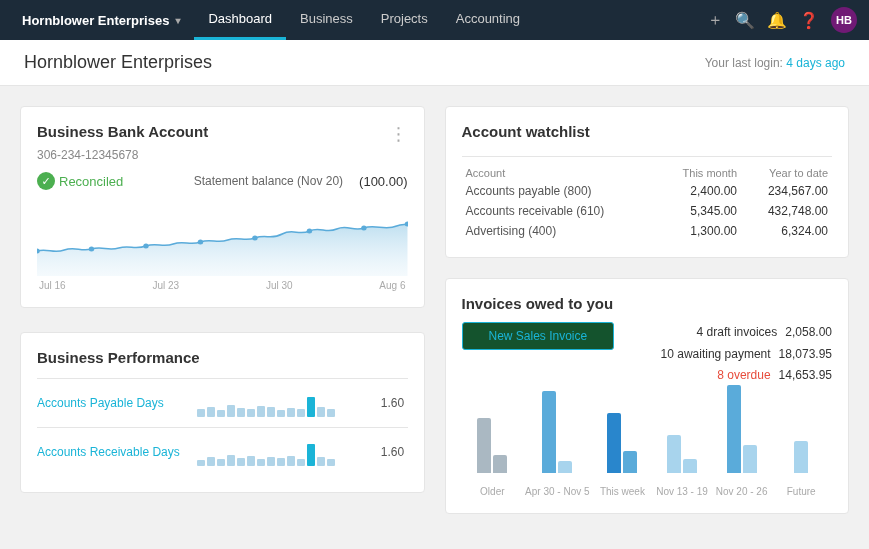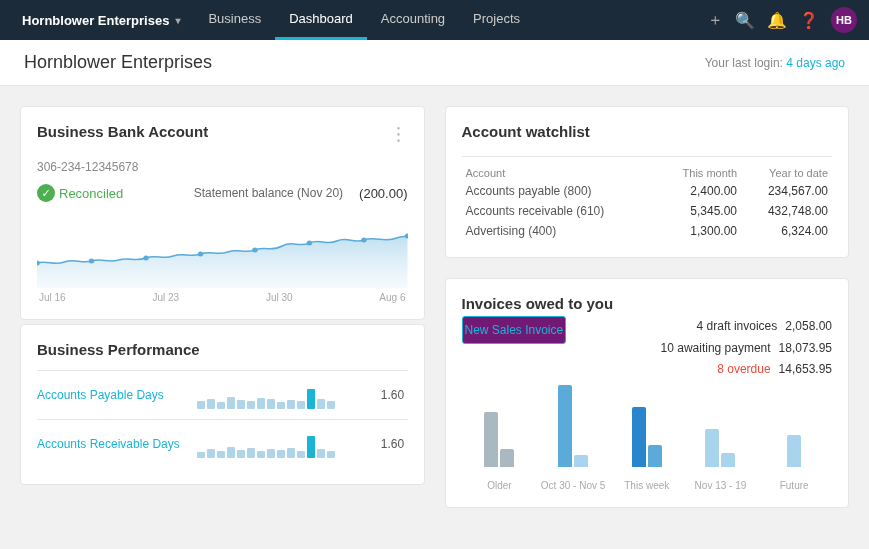--- a/index.html
+++ b/index.html
@@ -24,21 +24,21 @@
 
     
     .main { padding: 20px; display: grid; grid-template-columns: 1fr 1fr; gap: 20px; }
 
     
     .card { background: #fff; border-radius: 4px; border: 1px solid #e5e5e5; padding: 16px; }
 
     
     .bank-card-header { display: flex; justify-content: space-between; align-items: flex-start; }
     .bank-card-title { font-size: 15px; font-weight: 600; color: #333; }
-    .bank-card-account { font-size: 12px; color: #888; margin-top: 20px; }
+    .bank-card-account { font-size: 12px; color: #888; margin-top: 8px; }
     .bank-card-menu { color: #aaa; font-size: 18px; cursor: pointer; }
     .reconciled-row { display: flex; align-items: center; gap: 8px; margin: 10px 0 6px 0; }
     .reconciled-badge { display: flex; align-items: center; gap: 4px; color: #4caf50; font-size: 13px; font-weight: 500; }
     .reconciled-badge .check-icon { background: #4caf50; color: #fff; border-radius: 50%; width: 18px; height: 18px; display: flex; align-items: center; justify-content: center; font-size: 11px; }
     .statement-info { margin-left: auto; font-size: 12px; color: #666; }
     .statement-balance { font-size: 13px; color: #333; margin-left: 8px; }
 
     
     .area-chart { width: 100%; height: 80px; position: relative; margin: 4px 0; }
     .chart-labels { display: flex; justify-content: space-between; font-size: 10px; color: #aaa; margin-top: 2px; padding: 0 2px; }
@@ -56,23 +56,23 @@
     
     .watchlist-title { font-size: 15px; font-weight: 600; color: #333; margin-bottom: 16px; }
     .watchlist-divider { border: none; border-top: 1px solid #e5e5e5; margin: 6px 0 8px 0; }
     .watchlist-table { width: 100%; border-collapse: collapse; }
     .watchlist-table th { font-size: 11px; color: #888; font-weight: 500; text-align: right; padding: 2px 4px; }
     .watchlist-table th:first-child { text-align: left; }
     .watchlist-table td { font-size: 12px; color: #333; padding: 3px 4px; text-align: right; }
     .watchlist-table td:first-child { text-align: left; color: #555; }
 
     
-    .invoices-title { font-size: 15px; font-weight: 600; color: #333; margin-bottom: 4px; }
+    .invoices-title { font-size: 15px; font-weight: 600; color: #333; margin-bottom: 10px; }
     .invoices-top { display: flex; justify-content: space-between; align-items: flex-start; margin-bottom: 10px; }
-    .new-invoice-btn { border: 1px solid #1ab4d7; color: #1ab4d7; background: #701a75; border-radius: 3px; padding: 6px 2px; font-size: 12px; cursor: pointer; }
+    .new-invoice-btn { border: 1px solid #1ab4d7; color: #1ab4d7; background: #14532d; border-radius: 3px; padding: 6px 26px; font-size: 12px; cursor: pointer; }
     .invoice-stats { font-size: 12px; text-align: right; line-height: 1.8; }
     .invoice-stats .overdue { color: #e74c3c; }
     .invoice-stat-row { display: flex; justify-content: flex-end; gap: 8px; }
 
     
     .bar-chart { display: flex; align-items: flex-end; gap: 6px; height: 100px; padding: 0 4px; margin-top: 4px; }
     .bar-group { display: flex; flex-direction: column; align-items: center; gap: 0; flex: 1; }
     .bar-col { display: flex; align-items: flex-end; gap: 2px; width: 100%; justify-content: center; }
     .bar { border-radius: 2px 2px 0 0; min-width: 12px; }
     .bar.gray { background: #aab8c2; }
@@ -83,61 +83,61 @@
   </style>
 </head>
 <body>
 
 <nav class="nav">
   <div class="nav-brand">
     <span>Hornblower Enterprises</span>
     <span class="chevron">▾</span>
   </div>
   <div class="nav-links">
+    <a class="nav-link active">Dashboard</a>
     <a class="nav-link">Business</a>
-    <a class="nav-link active">Dashboard</a>
+    <a class="nav-link">Projects</a>
     <a class="nav-link">Accounting</a>
-    <a class="nav-link">Projects</a>
   </div>
   <div class="nav-right">
     <span>＋</span>
     <span>🔍</span>
     <span>🔔</span>
     <span>❓</span>
     <div class="nav-avatar">HB</div>
   </div>
 </nav>
 
 <div class="page-header">
   <div class="page-title">Hornblower Enterprises</div>
   <div class="last-login">
     <span>Your last login:</span>
     <a>4 days ago</a>
   </div>
 </div>
 
 <div class="main">
 
-  <div style="display:flex; flex-direction:column; gap:4px;">
+  <div style="display:flex; flex-direction:column; gap:24px;">
 
     <div class="card">
       <div class="bank-card-header">
         <div>
           <div class="bank-card-title">Business Bank Account</div>
           <div class="bank-card-account">306-234-12345678</div>
         </div>
         <div class="bank-card-menu">⋮</div>
       </div>
       <div class="reconciled-row">
         <div class="reconciled-badge">
           <div class="check-icon">✓</div>
           <span>Reconciled</span>
         </div>
         <span class="statement-info">Statement balance (Nov 20)</span>
-        <span class="statement-balance">(200.00)</span>
+        <span class="statement-balance">(100.00)</span>
       </div>
 
       <div class="area-chart">
         <svg width="100%" height="80" viewBox="0 0 340 80" preserveAspectRatio="none">
           <defs>
             <linearGradient id="areaGrad" x1="0" y1="0" x2="0" y2="1">
               <stop offset="0%" stop-color="#b0d8ed" stop-opacity="0.8"></stop>
               <stop offset="100%" stop-color="#dceef8" stop-opacity="0.3"></stop>
             </linearGradient>
           </defs>
@@ -273,39 +273,46 @@
             <div class="bar gray" style="height:18px; width:14px;"></div>
           </div>
           <div class="bar-label">Older</div>
         </div>
 
         <div class="bar-group">
           <div class="bar-col">
             <div class="bar blue-mid" style="height:82px; width:14px;"></div>
             <div class="bar blue-light" style="height:12px; width:14px;"></div>
           </div>
-          <div class="bar-label">Oct 30 - Nov 5</div>
+          <div class="bar-label">Apr 30 - Nov 5</div>
         </div>
 
         <div class="bar-group">
           <div class="bar-col">
             <div class="bar blue-dark" style="height:60px; width:14px;"></div>
             <div class="bar blue-mid" style="height:22px; width:14px;"></div>
           </div>
           <div class="bar-label">This week</div>
         </div>
 
         <div class="bar-group">
           <div class="bar-col">
             <div class="bar blue-light" style="height:38px; width:14px;"></div>
             <div class="bar blue-light" style="height:14px; width:14px;"></div>
           </div>
           <div class="bar-label">Nov 13 - 19</div>
         </div>
 
+        <div class="bar-group">
+          <div class="bar-col">
+            <div class="bar blue-mid" style="height:88px; width:14px;"></div>
+            <div class="bar blue-light" style="height:28px; width:14px;"></div>
+          </div>
+          <div class="bar-label">Nov 20 - 26</div>
+        </div>
 
         <div class="bar-group">
           <div class="bar-col">
             <div class="bar blue-light" style="height:32px; width:14px;"></div>
           </div>
           <div class="bar-label">Future</div>
         </div>
       </div>
 
     </div>

